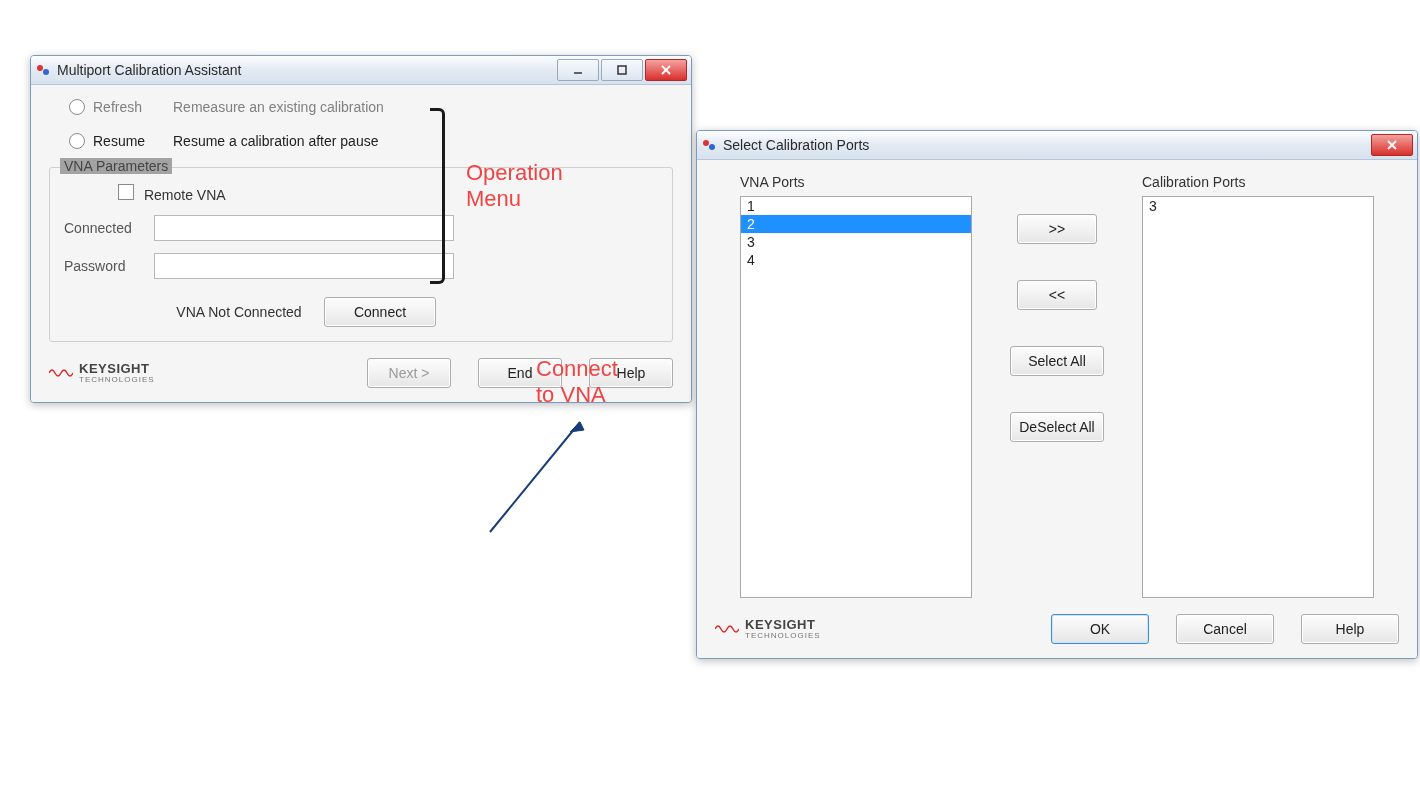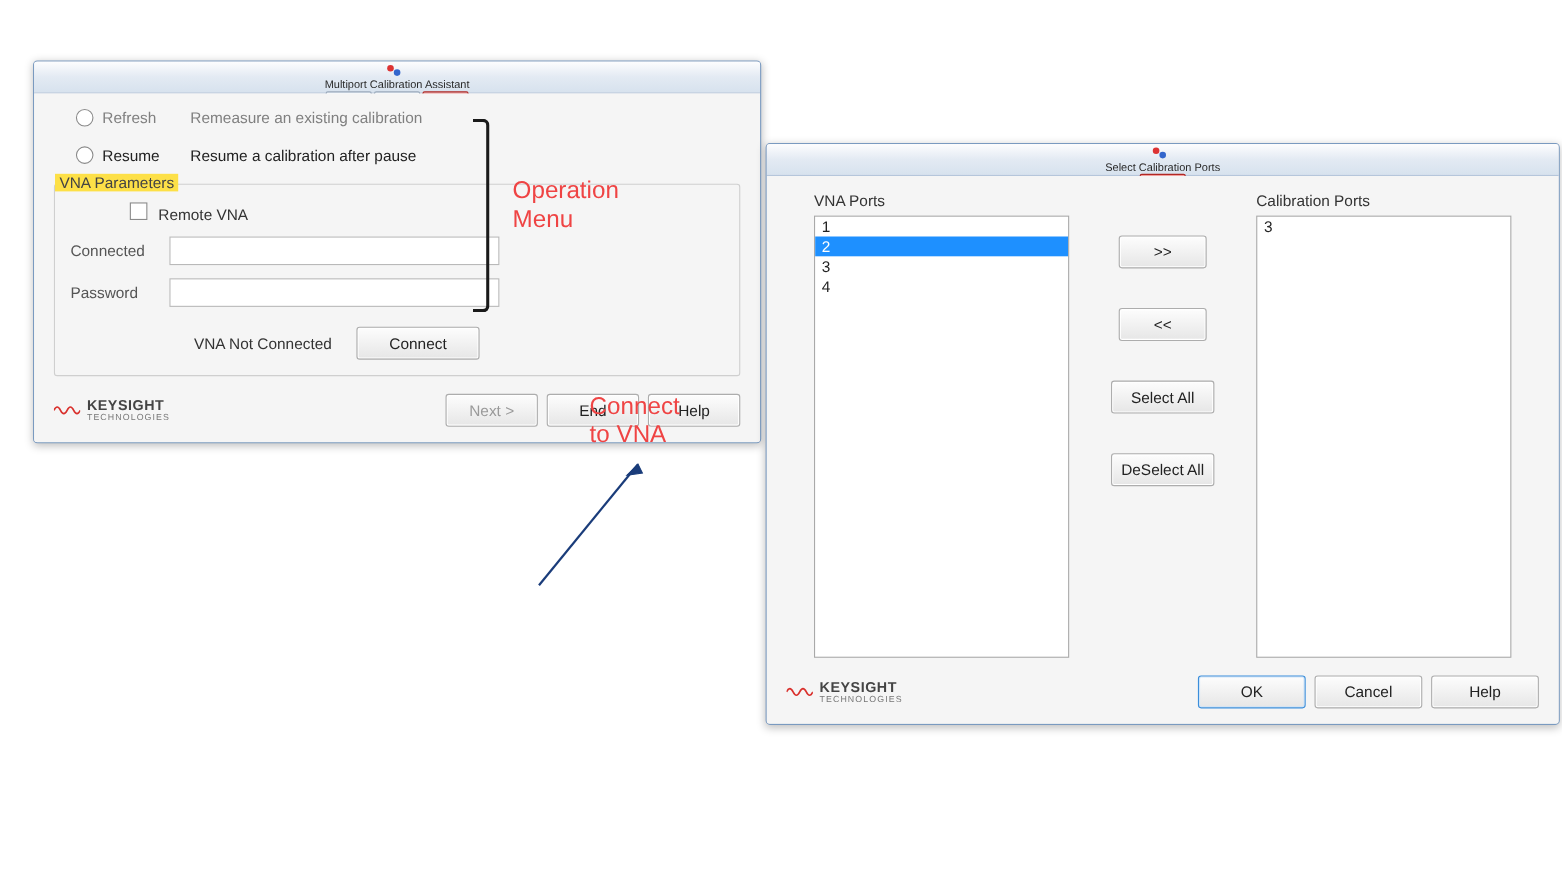--- a/index.html
+++ b/index.html
@@ -21,23 +21,22 @@
     border-radius: 4px;
     overflow: hidden;
   }
   .titlebar {
     height: 28px;
     background: linear-gradient(#fdfdfe, #e3eaf3 50%, #d7e2ee);
     border-bottom: 1px solid #b5c6db;
     display: flex;
     align-items: center;
     padding: 0 4px;
-    font-size: 10px;
+    font-size: 14px;
     color: #2a2a2a;
-    flex-direction: column;
   }
   .titlebar .app-icon {
     width: 16px;
     height: 16px;
     margin-right: 6px;
     display: inline-flex;
     align-items: center;
     justify-content: center;
   }
   .titlebar .title-text {
@@ -100,22 +99,22 @@
     border: 1px solid #cfcfcf;
     border-radius: 3px;
     padding: 12px 14px 14px 14px;
     margin-top: 4px;
     position: relative;
     background: #f5f5f5;
   }
   .groupbox .legend {
     position: absolute;
     top: -10px;
-    left: 0;
-    background: #fde047;
+    left: 10px;
+    background: #a3a3a3;
     padding: 0 4px;
     color: #444;
   }
   .form-row {
     display: flex;
     align-items: center;
     margin-top: 12px;
   }
   .form-row .lbl {
     width: 90px;
@@ -153,21 +152,21 @@
     justify-content: center;
     color: #222;
     box-shadow: inset 0 0 0 1px #fff;
   }
   .btn.disabled { color: #9a9a9a; }
   .btn.primary { border-color: #3b8edb; box-shadow: inset 0 0 0 1px #cfe4f8; }
   .footer {
     margin-top: 16px;
     display: flex;
     align-items: center;
-    gap: 8px;
+    gap: 27px;
   }
   .footer .spacer { flex: 1; }
   .logo {
     display: flex;
     align-items: center;
     gap: 6px;
     color: #444;
   }
   .logo .wave {
     width: 24px; height: 16px;

